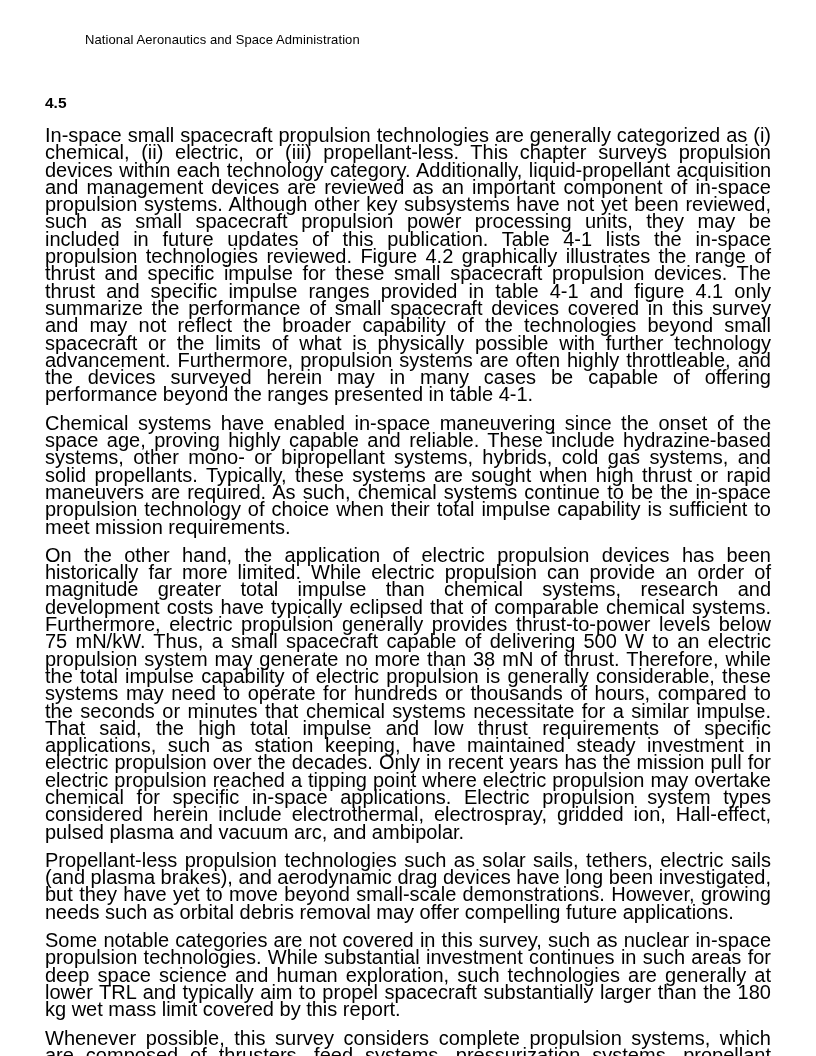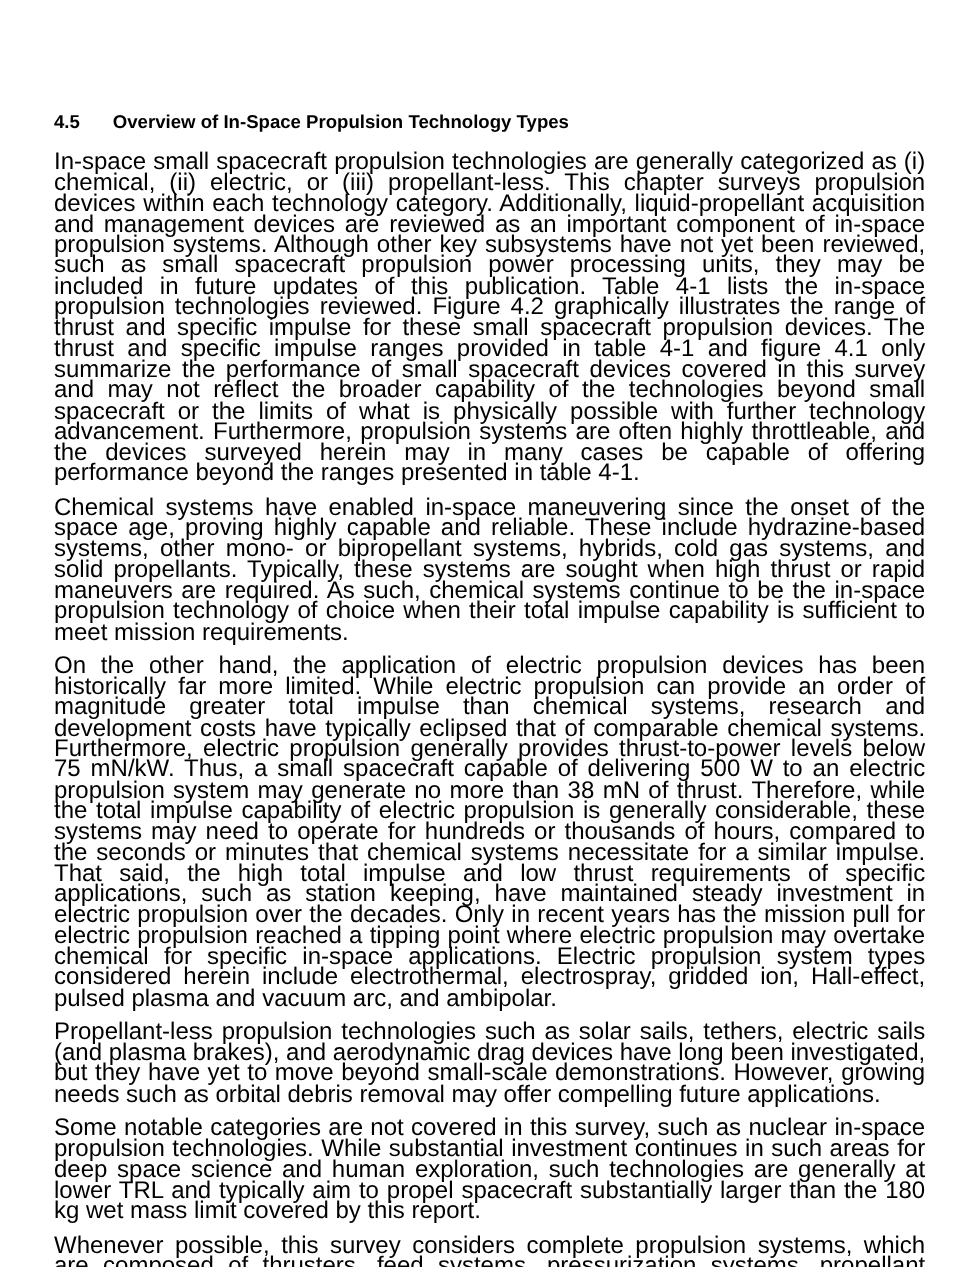--- a/index.html
+++ b/index.html
@@ -54,26 +54,26 @@
     text-align: center;
     font-size: 13.5px;
   }
 </style>
 </head>
 <body>
 
 <div class="page">
 
   <header class="page-header">
+    <div class="agency-name">National Aeronautics and Space Administration</div>
   </header>
 
   <main class="content">
     <h1 class="section-heading">
       <span class="sec-num">4.5</span>
-      <span class="sec-title">Overview of In-Space Propulsion Technology Types</span>
     </h1>
 
     <p>In-space small spacecraft propulsion technologies are generally categorized as (i) chemical, (ii) electric, or (iii) propellant-less. This chapter surveys propulsion devices within each technology category. Additionally, liquid-propellant acquisition and management devices are reviewed as an important component of in-space propulsion systems. Although other key subsystems have not yet been reviewed, such as small spacecraft propulsion power processing units, they may be included in future updates of this publication. Table 4-1 lists the in-space propulsion technologies reviewed. Figure 4.2 graphically illustrates the range of thrust and specific impulse for these small spacecraft propulsion devices. The thrust and specific impulse ranges provided in table 4-1 and figure 4.1 only summarize the performance of small spacecraft devices covered in this survey and may not reflect the broader capability of the technologies beyond small spacecraft or the limits of what is physically possible with further technology advancement. Furthermore, propulsion systems are often highly throttleable, and the devices surveyed herein may in many cases be capable of offering performance beyond the ranges presented in table 4-1.</p>
 
     <p>Chemical systems have enabled in-space maneuvering since the onset of the space age, proving highly capable and reliable. These include hydrazine-based systems, other mono- or bipropellant systems, hybrids, cold gas systems, and solid propellants. Typically, these systems are sought when high thrust or rapid maneuvers are required. As such, chemical systems continue to be the in-space propulsion technology of choice when their total impulse capability is sufficient to meet mission requirements.</p>
 
     <p>On the other hand, the application of electric propulsion devices has been historically far more limited. While electric propulsion can provide an order of magnitude greater total impulse than chemical systems, research and development costs have typically eclipsed that of comparable chemical systems. Furthermore, electric propulsion generally provides thrust-to-power levels below 75 mN/kW. Thus, a small spacecraft capable of delivering 500 W to an electric propulsion system may generate no more than 38 mN of thrust. Therefore, while the total impulse capability of electric propulsion is generally considerable, these systems may need to operate for hundreds or thousands of hours, compared to the seconds or minutes that chemical systems necessitate for a similar impulse. That said, the high total impulse and low thrust requirements of specific applications, such as station keeping, have maintained steady investment in electric propulsion over the decades. Only in recent years has the mission pull for electric propulsion reached a tipping point where electric propulsion may overtake chemical for specific in-space applications. Electric propulsion system types considered herein include electrothermal, electrospray, gridded ion, Hall-effect, pulsed plasma and vacuum arc, and ambipolar.</p>
 
     <p>Propellant-less propulsion technologies such as solar sails, tethers, electric sails (and plasma brakes), and aerodynamic drag devices have long been investigated, but they have yet to move beyond small-scale demonstrations. However, growing needs such as orbital debris removal may offer compelling future applications.</p>
 

